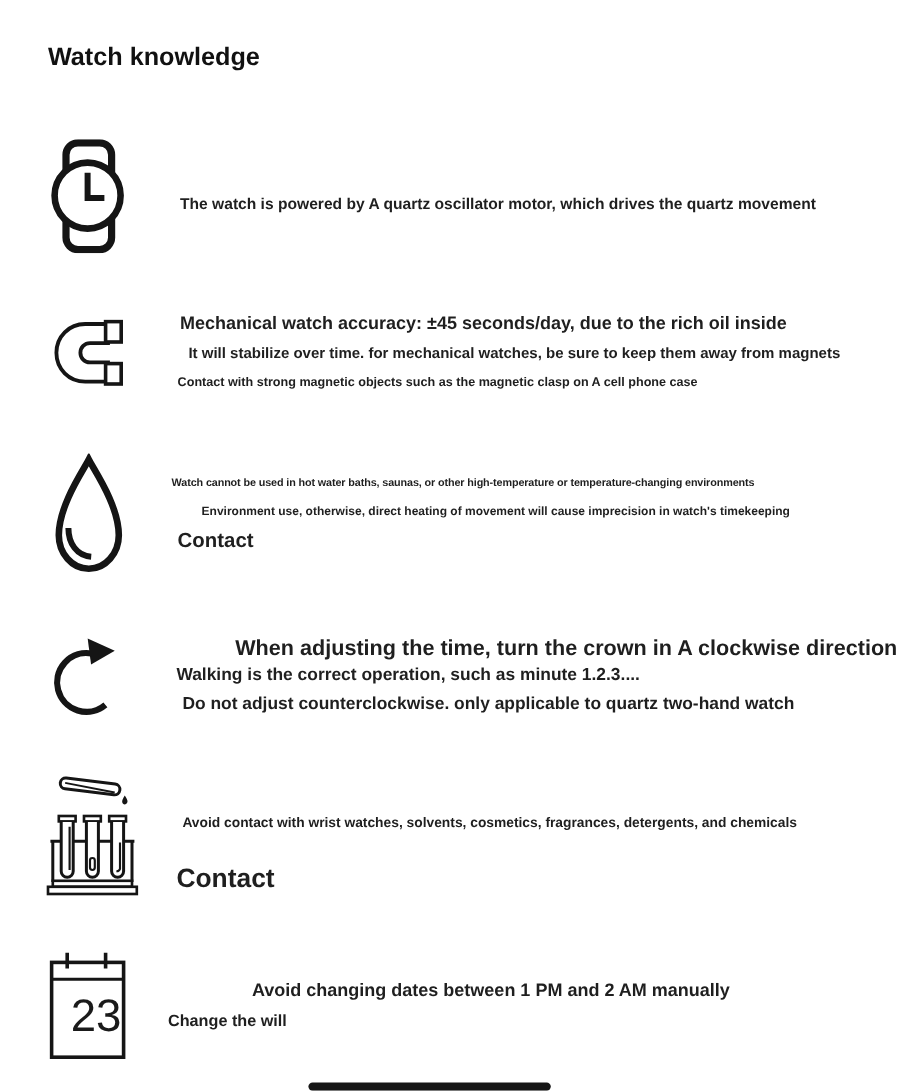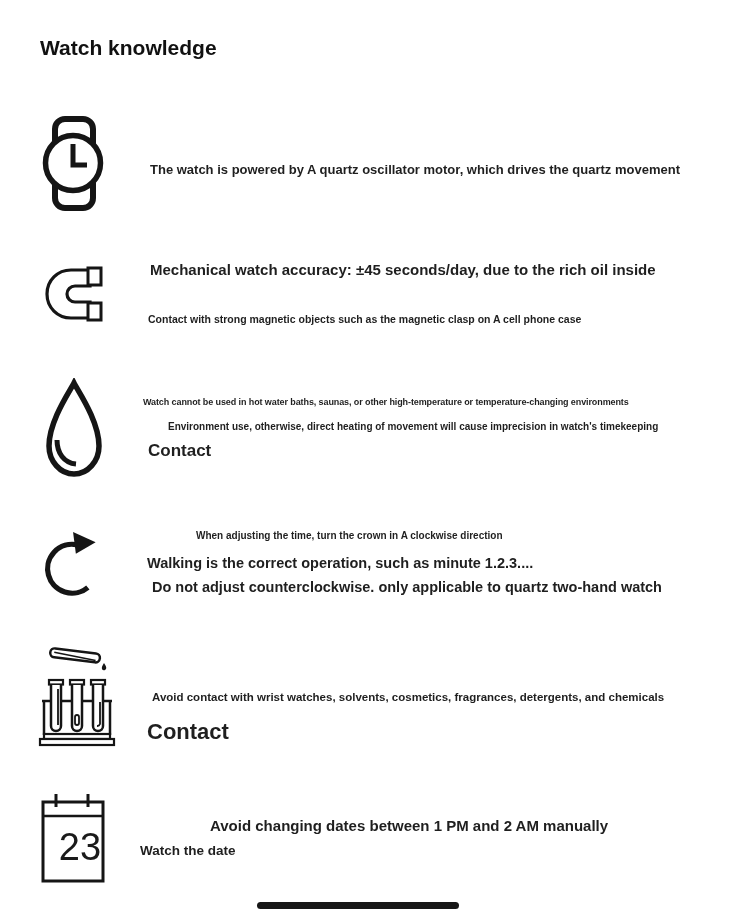--- a/index.html
+++ b/index.html
@@ -29,39 +29,40 @@
   <div class="line" style="left:150px;top:163px;font-size:13px;">The watch is powered by A quartz oscillator motor, which drives the quartz movement</div>
 
   <div class="icon" style="left:43px;top:266px;">
     <svg width="60" height="56" viewBox="0 0 60 56" fill="none">
       <path d="M47 4 H28 C14.5 4 4 14.5 4 28 C4 41.5 14.5 52 28 52 H47 V36 H32 C27.5 36 24 32.5 24 28 C24 23.5 27.5 20 32 20 H47 Z" fill="#fff" stroke="#151515" stroke-width="3.2"></path>
       <rect x="45" y="2" width="13" height="17" fill="#fff" stroke="#151515" stroke-width="3"></rect>
       <rect x="45" y="37" width="13" height="17" fill="#fff" stroke="#151515" stroke-width="3"></rect>
     </svg>
   </div>
   <div class="line" style="left:150px;top:261px;font-size:15px;">Mechanical watch accuracy: ±45 seconds/day, due to the rich oil inside</div>
+  <div class="line" style="left:157px;top:287px;font-size:12.5px;">It will stabilize over time. for mechanical watches, be sure to keep them away from magnets</div>
   <div class="line" style="left:148px;top:313px;font-size:10.5px;">Contact with strong magnetic objects such as the magnetic clasp on A cell phone case</div>
 
   <div class="icon" style="left:42px;top:378px;">
     <svg width="64" height="102" viewBox="0 0 64 102" fill="none">
       <path d="M32 5 C28 13 7 43 7 68 C7 83 18 96 32 96 C46 96 57 83 57 68 C57 43 36 13 32 5 Z" fill="#fff" stroke="#151515" stroke-width="5.5"></path>
       <path d="M15 62 C15 75 22 85 34 86" fill="none" stroke="#151515" stroke-width="5"></path>
     </svg>
   </div>
   <div class="line" style="left:143px;top:397px;font-size:9px;letter-spacing:-0.1px;">Watch cannot be used in hot water baths, saunas, or other high-temperature or temperature-changing environments</div>
   <div class="line" style="left:153px;top:421px;font-size:10px;margin-left:15px;">Environment use, otherwise, direct heating of movement will cause imprecision in watch's timekeeping</div>
   <div class="line" style="left:148px;top:441px;font-size:17px;">Contact</div>
 
   <div class="icon" style="left:42px;top:526px;">
     <svg width="64" height="76" viewBox="0 0 68 78" fill="none">
       <path d="M36.5 18.4 A26 26 0 1 0 48.7 63.9" stroke="#151515" stroke-width="5.5" fill="none"></path>
       <polygon points="33,5 57,16 36,28" fill="#151515"></polygon>
     </svg>
   </div>
-  <div class="line" style="left:196px;top:530px;font-size:10px;">When adjusting the time, turn the crown in A clockwise direction</div>
+  <div class="line" style="left:196px;top:530px;font-size:18px;">When adjusting the time, turn the crown in A clockwise direction</div>
   <div class="line" style="left:147px;top:555px;font-size:14.5px;">Walking is the correct operation, such as minute 1.2.3....</div>
   <div class="line" style="left:152px;top:579px;font-size:14.5px;">Do not adjust counterclockwise. only applicable to quartz two-hand watch</div>
 
   <div class="icon" style="left:38px;top:644px;">
     <svg width="78" height="103" viewBox="0 0 78 103" fill="none">
       <g transform="rotate(7 38 12)">
         <rect x="12" y="7" width="50" height="9" rx="4.5" fill="#fff" stroke="#151515" stroke-width="2.5"></rect>
         <line x1="16" y1="11" x2="58" y2="14" stroke="#151515" stroke-width="1.5"></line>
       </g>
       <path d="M66 19 c2.2 3.6 3.2 5.2 1.3 6.8 c-2.1 1.6 -4.3 -0.6 -3.2 -3.3 c0.5 -1.3 1.2 -2.3 1.9 -3.5 z" fill="#151515"></path>
@@ -74,30 +75,30 @@
       <rect x="32" y="36" width="14" height="4.5" fill="#fff" stroke="#151515" stroke-width="2.2"></rect>
       <path d="M34 41 V82 a5 5 0 0 0 10 0 V41" fill="#fff" stroke="#151515" stroke-width="2.5"></path>
       <rect x="37" y="71" width="4" height="10" rx="2" fill="none" stroke="#151515" stroke-width="1.8"></rect>
       <rect x="53" y="36" width="14" height="4.5" fill="#fff" stroke="#151515" stroke-width="2.2"></rect>
       <path d="M55 41 V82 a5 5 0 0 0 10 0 V41" fill="#fff" stroke="#151515" stroke-width="2.5"></path>
       <path d="M62 58 V80 a3 3 0 0 1 -3 2" fill="none" stroke="#151515" stroke-width="1.8"></path>
       <rect x="6" y="90" width="66" height="5" fill="#fff" stroke="#151515" stroke-width="2.2"></rect>
       <rect x="2" y="95" width="74" height="6" fill="#fff" stroke="#151515" stroke-width="2.2"></rect>
     </svg>
   </div>
-  <div class="line" style="left:152px;top:680px;font-size:11.5px;margin-top:11px;">Avoid contact with wrist watches, solvents, cosmetics, fragrances, detergents, and chemicals</div>
+  <div class="line" style="left:152px;top:680px;font-size:11.5px;">Avoid contact with wrist watches, solvents, cosmetics, fragrances, detergents, and chemicals</div>
   <div class="line" style="left:147px;top:719px;font-size:22px;">Contact</div>
 
   <div class="icon" style="left:41px;top:792px;">
     <svg width="64" height="92" viewBox="0 0 64 92" fill="none">
       <rect x="2" y="10" width="60" height="79" fill="#fff" stroke="#151515" stroke-width="3"></rect>
       <line x1="2" y1="24" x2="62" y2="24" stroke="#151515" stroke-width="2.5"></line>
       <line x1="15" y1="2" x2="15" y2="15" stroke="#151515" stroke-width="3"></line>
       <line x1="47" y1="2" x2="47" y2="15" stroke="#151515" stroke-width="3"></line>
     </svg>
   </div>
   <div class="day" style="left:42px;top:828px;width:76px;font-size:38px;">23</div>
   <div class="line" style="left:210px;top:817px;font-size:15px;">Avoid changing dates between 1 PM and 2 AM manually</div>
-  <div class="line" style="left:140px;top:843px;font-size:13.5px;">Watch the date</div>
+  <div class="line" style="left:140px;top:843px;font-size:13.5px;">Change the will</div>
 
   <div class="bottom-bar" style="left:257px;top:902px;width:202px;height:7px;"></div>
 
 </div>
 
 </body></html>

